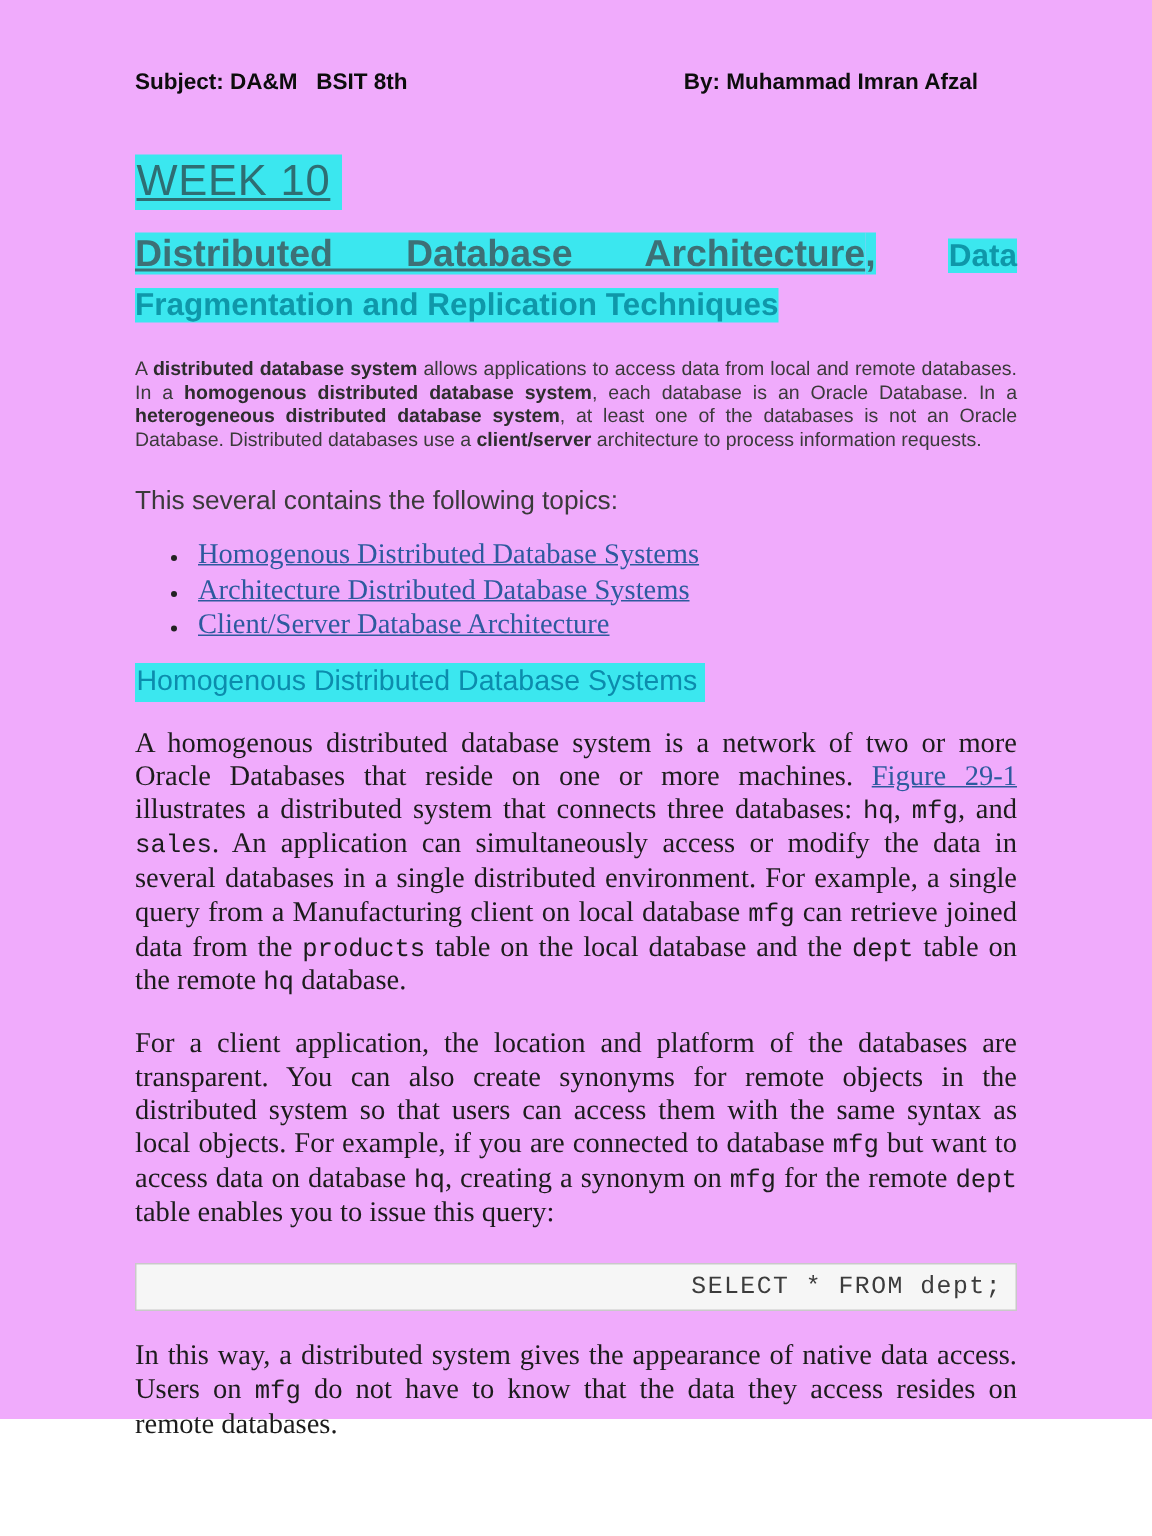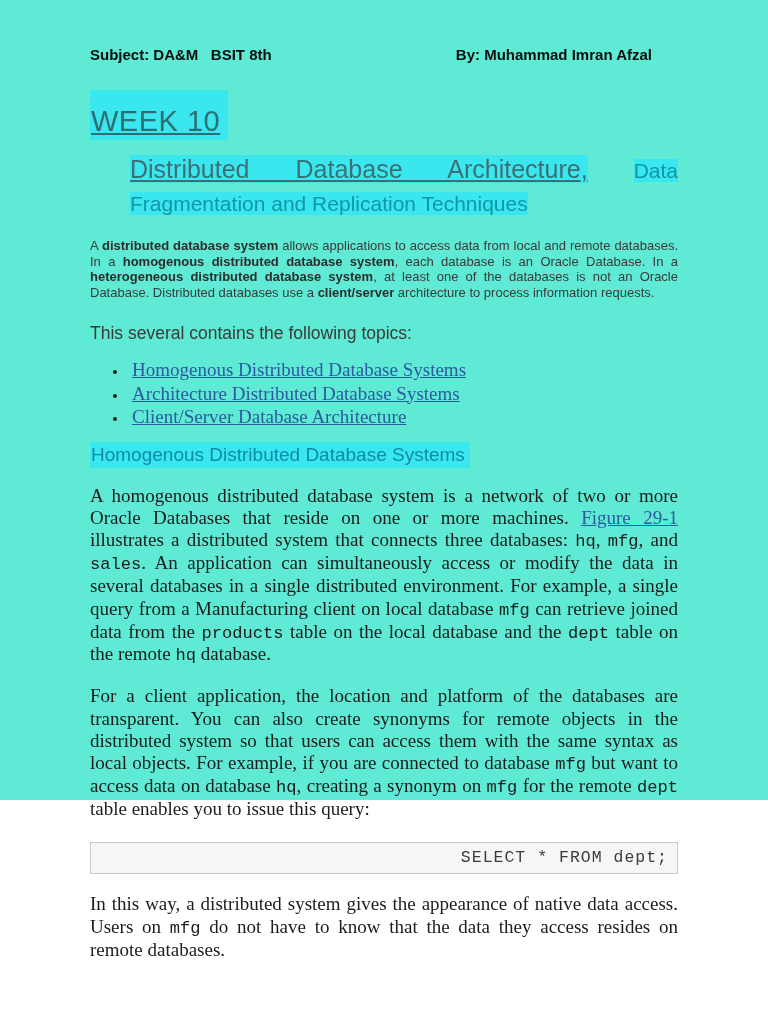--- a/index.html
+++ b/index.html
@@ -1,33 +1,33 @@
 <!DOCTYPE html>
 <html><head>
 <meta charset="utf-8">
 <style>
   html,body{margin:0;padding:0;background:#ffffff;}
   body{
     width:768px;height:1024px;overflow:hidden;position:relative;
     font-family:"Liberation Sans", sans-serif;color:#3a3a3a;
   }
-  .page{box-sizing:border-box;width:768px;height:800px;padding:46px 90px 0 90px;background:#5eead4;}
+  .page{box-sizing:border-box;width:768px;height:946px;padding:46px 90px 0 90px;background:#f0abfc;}
 
   
   .doc-header{display:flex;align-items:baseline;font-weight:bold;color:#0d0d0d;font-size:15px;}
   .doc-header .right{margin-left:auto;margin-right:26px;}
   .pre{white-space:pre;}
 
   
   .week{margin-top:42px;font-size:29px;letter-spacing:0.5px;}
-  .week .hl{padding:15px 8px 3px 1px;}
+  .week .hl{padding:2px 8px 3px 1px;}
   .week span{color:#2e6e73;text-decoration:underline;text-decoration-color:#2e6e73;}
 
   
-  .title{margin-top:15px;font-size:25px;line-height:1.3;text-align:justify;font-weight:400;margin-left:40px;}
+  .title{margin-top:15px;font-size:25px;line-height:1.3;text-align:justify;font-weight:700;}
   .title .t1{color:#3d7076;}
   .title .t1.u{text-decoration:underline;}
   .title .t2{color:#0f97a9;font-size:21px;}
 
   .hl{background:#3be7ef;}
 
   
   .p-sans{margin-top:20px;font-size:13px;line-height:1.2;text-align:justify;color:#3a3a3a;}
   .p-sans .b{font-weight:bold;color:#2d2d2d;}
 

